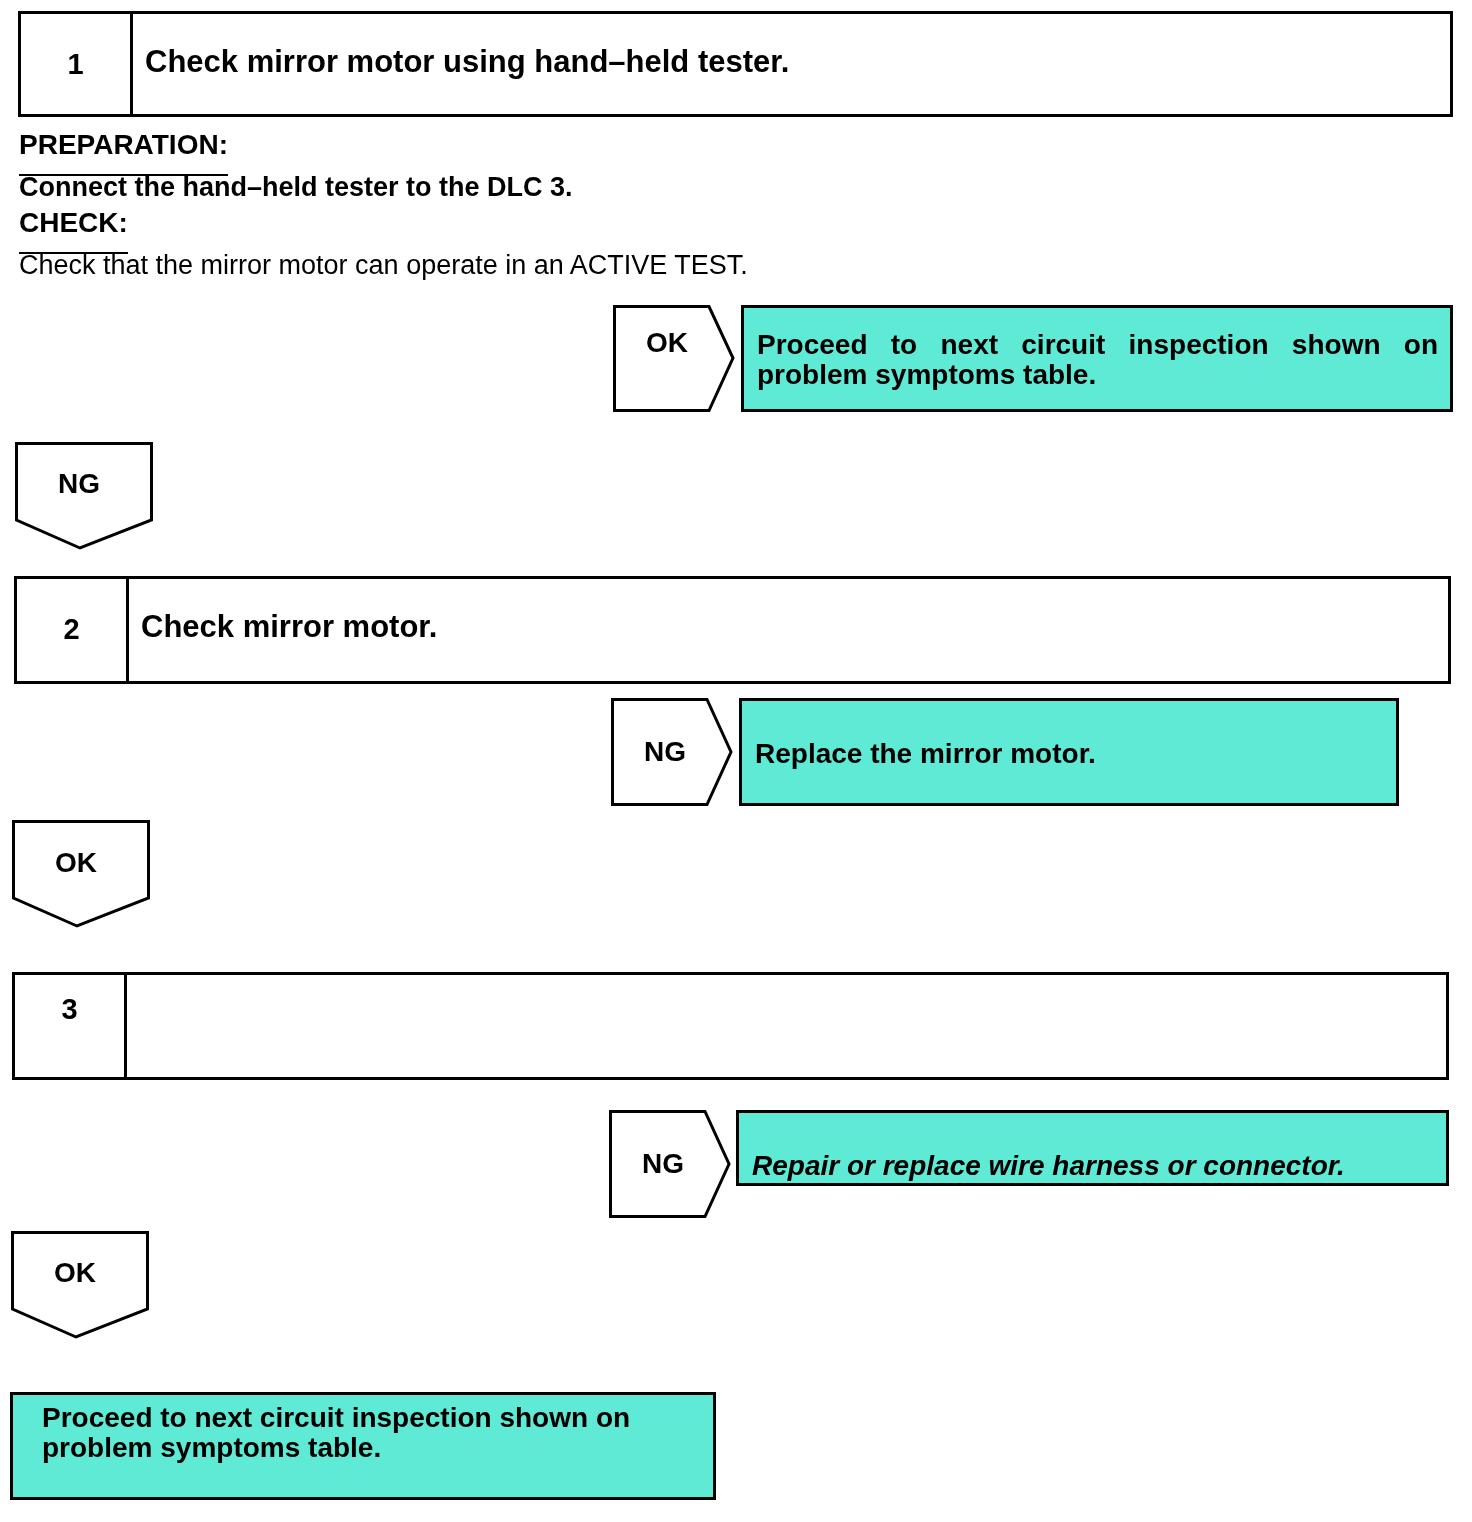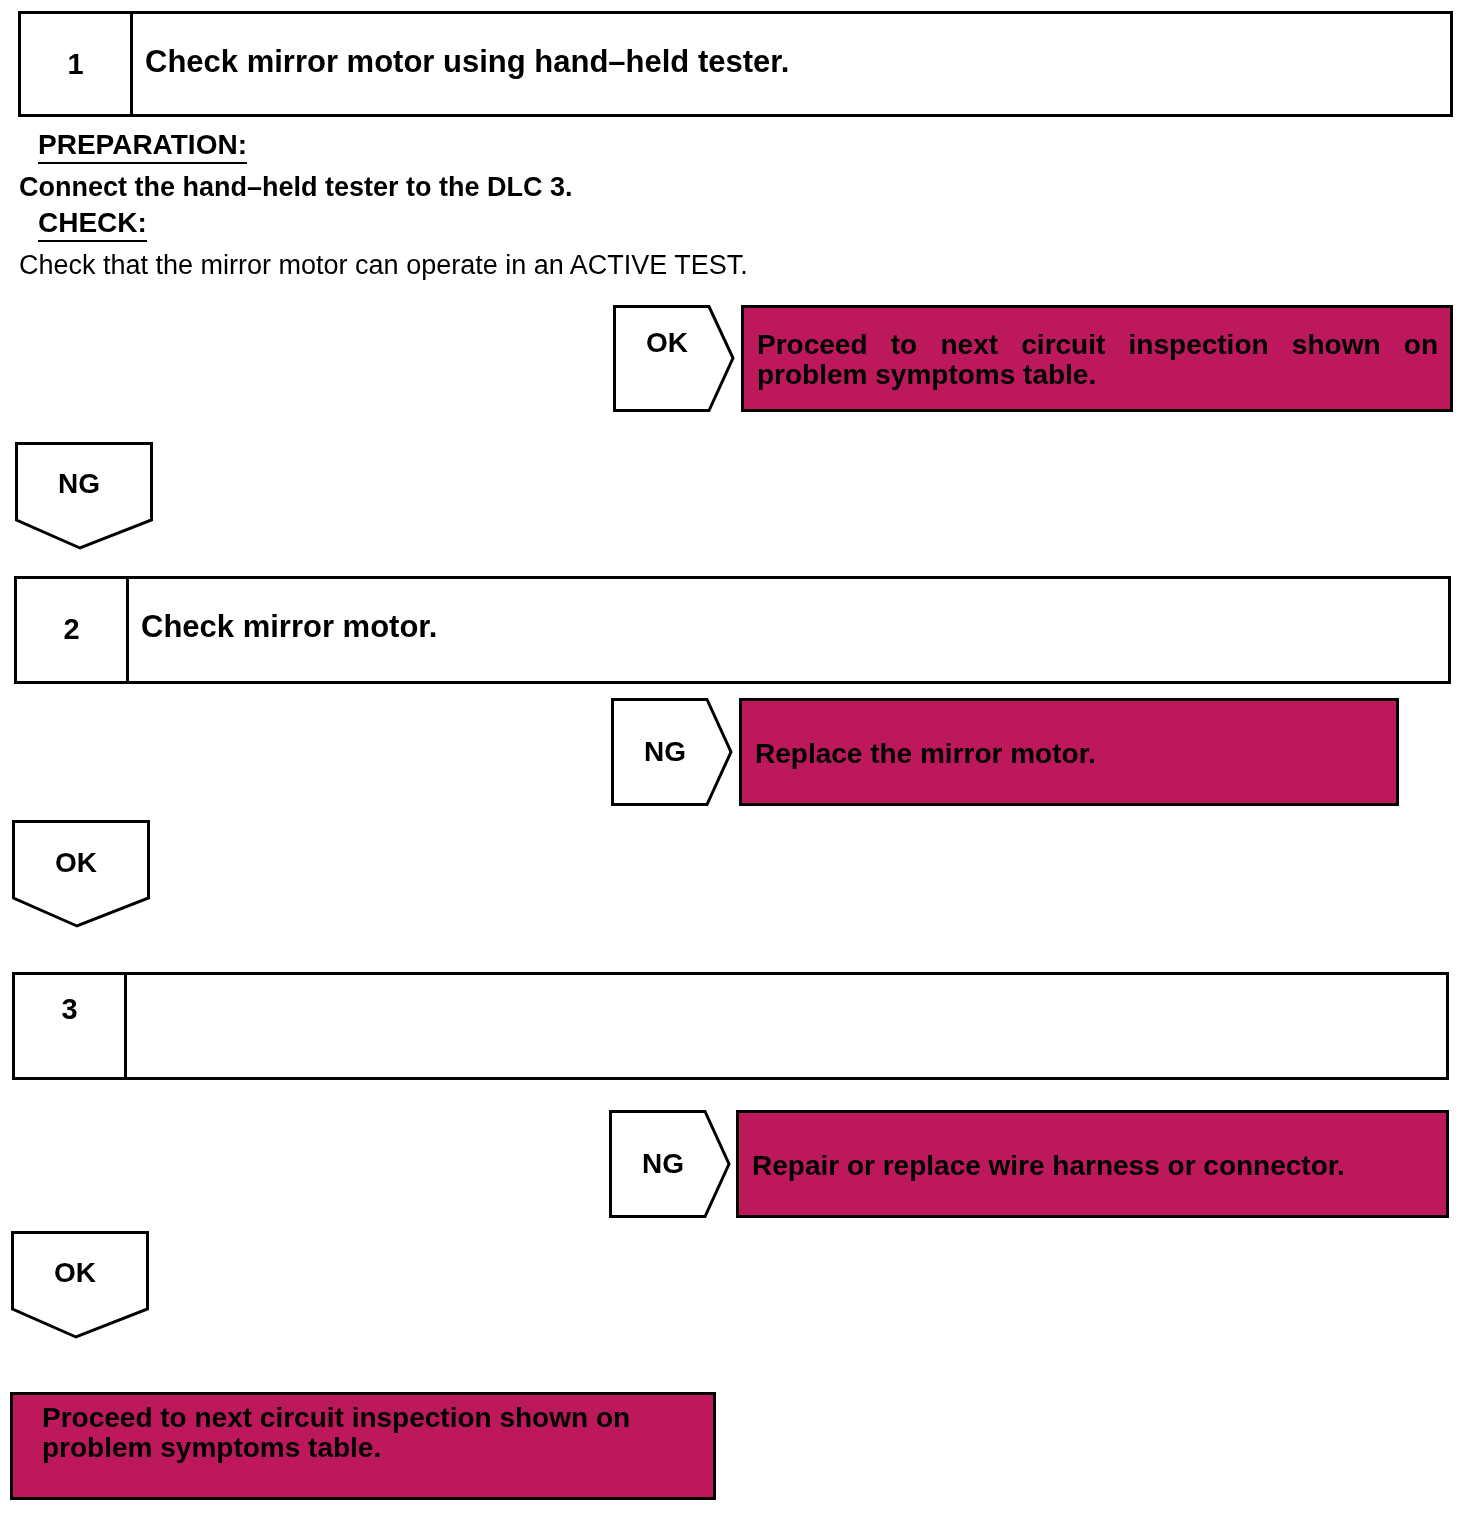--- a/index.html
+++ b/index.html
@@ -2,27 +2,27 @@
 <html><head>
 <meta charset="utf-8">
 <style>
   html, body { margin: 0; padding: 0; background: #ffffff; }
   body { width: 1472px; height: 1522px; position: relative; overflow: hidden;
          font-family: "Liberation Sans", sans-serif; color: #000; }
   .step-box { position: absolute; border: 3px solid #000; box-sizing: border-box; display: flex; background: #fff; }
   .step-num { width: 112px; border-right: 3px solid #000; box-sizing: border-box;
               font-weight: bold; font-size: 29px; text-align: center; padding-top: 34px; }
   .step-title { flex: 1; font-weight: bold; font-size: 31px; padding: 31px 12px 10px 12px; line-height: 33px; }
-  .result-box { position: absolute; border: 3px solid #000; box-sizing: border-box; background: #be185d;
+  .result-box { position: absolute; border: 3px solid #000; box-sizing: border-box; background: #5eead4;
                 font-weight: bold; font-size: 28px; line-height: 30px; padding: 22px 12px 0 13px; }
   .justify { text-align: justify; text-align-last: left; }
   .tag { position: absolute; }
   .tag svg { position: absolute; left: 0; top: 0; }
   .tag span { position: absolute; font-weight: bold; font-size: 28px; }
-  .heading { position: absolute; font-weight: bold; font-size: 28px; border-bottom: 2px solid #000; line-height: 32px; padding-bottom: 1px; margin-left: 19px; }
+  .heading { position: absolute; font-weight: bold; font-size: 28px; border-bottom: 2px solid #000; line-height: 32px; padding-bottom: 13px; }
   .body-text { position: absolute; font-size: 27px; line-height: 30px; }
 </style>
 </head>
 <body>
 
 <div class="step-box" style="left:18px; top:11px; width:1435px; height:106px;">
   <div class="step-num">1</div>
   <div class="step-title">Check mirror motor using hand–held tester.</div>
 </div>
 
@@ -69,21 +69,21 @@
 <div class="step-box" style="left:12px; top:972px; width:1437px; height:108px;">
   <div class="step-num" style="padding-top:18px;">3</div>
 </div>
 
 <div class="tag" style="left:609px; top:1110px; width:122px; height:108px;">
   <svg width="122" height="108">
     <polygon points="1.5,1.5 96,1.5 120,54 96,106.5 1.5,106.5" fill="#fff" stroke="#000" stroke-width="3"></polygon>
   </svg>
   <span style="left:33px; top:38px;">NG</span>
 </div>
-<div class="result-box" style="left:736px; top:1110px; width:713px; height:108px; padding-top:38px;">Repair or replace wire harness or connector.</div>
+<div class="result-box" style="left:736px; top:1110px; width:713px; height:76px; padding-top:38px;font-style:italic;">Repair or replace wire harness or connector.</div>
 
 <div class="tag" style="left:11px; top:1231px; width:138px; height:108px;">
   <svg width="138" height="108">
     <polygon points="1.5,1.5 136.5,1.5 136.5,78 65,106 1.5,78" fill="#fff" stroke="#000" stroke-width="3"></polygon>
   </svg>
   <span style="left:43px; top:26px;">OK</span>
 </div>
 
 <div class="result-box" style="left:10px; top:1392px; width:706px; height:108px; padding:8px 20px 0 29px;">Proceed to next circuit inspection shown on problem symptoms table.</div>
 

